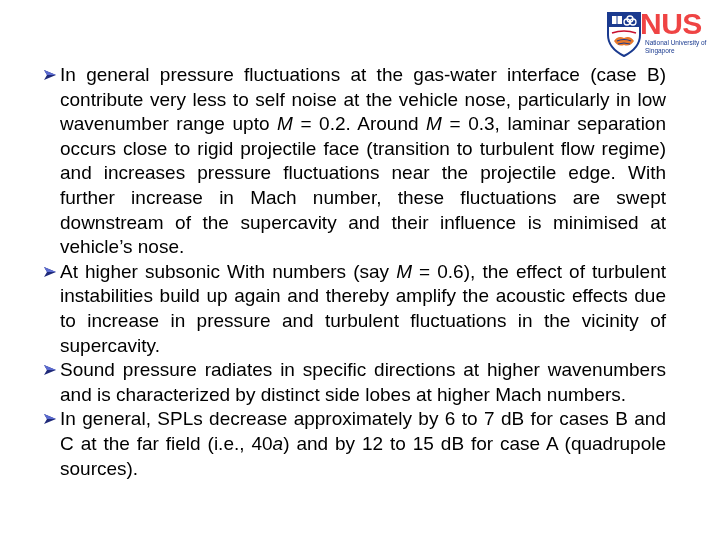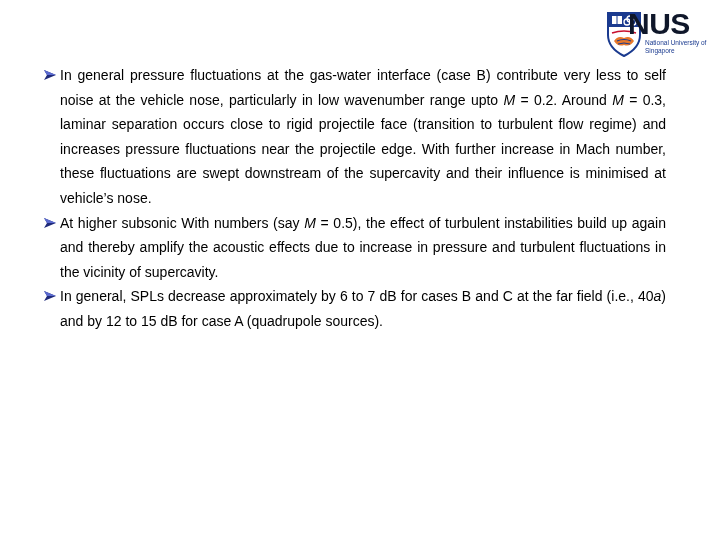--- a/index.html
+++ b/index.html
@@ -24,48 +24,48 @@
     }
     .logo .shield {
       position: absolute;
       left: 0;
       top: 0;
       width: 36px;
       height: 46px;
     }
     .logo .nus-text {
       position: absolute;
-      left: 22px;
+      left: 34px;
       top: -2px;
       font-family: "Liberation Sans", sans-serif;
       font-weight: bold;
       font-size: 30px;
       letter-spacing: -0.5px;
-      color: #0f172a;
+      color: #ef4444;
       line-height: 30px;
     }
     .logo .nus-sub {
       position: absolute;
       left: 39px;
       top: 28px;
       font-size: 6.5px;
       line-height: 8px;
       color: #1a3a8f;
       width: 62px;
     }
     .content {
       position: absolute;
       left: 43px;
       top: 63px;
       width: 623px;
     }
     .bullet-item {
       position: relative;
       padding-left: 17px;
-      font-size: 14px;
+      font-size: 19px;
       line-height: 24.6px;
       text-align: justify;
       margin: 0;
     }
     .bullet-icon {
       position: absolute;
       left: 0;
       top: 6px;
       width: 14px;
       height: 12px;
@@ -101,21 +101,28 @@
       <path d="M1 1 L13 6 L1 11 L4 6 Z" fill="#1f2a7a"></path>
       <path d="M1 1 L13 6 L4 6 Z" fill="#5a6ad0"></path>
     </svg>
     <span class="bullet-text"><span>In general pressure fluctuations at the gas-water interface (case B) contribute very less to self noise at the vehicle nose, particularly in low wavenumber range upto </span><i>M</i><span> = 0.2. Around </span><i>M</i><span> = 0.3, laminar separation occurs close to rigid projectile face (transition to turbulent flow regime) and increases pressure fluctuations near the projectile edge. With further increase in Mach number, these fluctuations are swept downstream of the supercavity and their influence is minimised at vehicle’s nose.</span></span>
   </p>
   <p class="bullet-item">
     <svg class="bullet-icon" viewBox="0 0 14 12">
       <path d="M1 1 L13 6 L1 11 L4 6 Z" fill="#1f2a7a"></path>
       <path d="M1 1 L13 6 L4 6 Z" fill="#5a6ad0"></path>
     </svg>
-    <span class="bullet-text"><span>At higher subsonic With numbers (say </span><i>M</i><span> = 0.5), the effect of turbulent instabilities build up again and thereby amplify the acoustic effects due to increase in pressure and turbulent fluctuations in the vicinity of supercavity.</span></span>
+    <span class="bullet-text"><span>At higher subsonic With numbers (say </span><i>M</i><span> = 0.6), the effect of turbulent instabilities build up again and thereby amplify the acoustic effects due to increase in pressure and turbulent fluctuations in the vicinity of supercavity.</span></span>
+  </p>
+  <p class="bullet-item">
+    <svg class="bullet-icon" viewBox="0 0 14 12">
+      <path d="M1 1 L13 6 L1 11 L4 6 Z" fill="#1f2a7a"></path>
+      <path d="M1 1 L13 6 L4 6 Z" fill="#5a6ad0"></path>
+    </svg>
+    <span class="bullet-text"><span>Sound pressure radiates in specific directions at higher wavenumbers and is characterized by distinct side lobes at higher Mach numbers.</span></span>
   </p>
   <p class="bullet-item">
     <svg class="bullet-icon" viewBox="0 0 14 12">
       <path d="M1 1 L13 6 L1 11 L4 6 Z" fill="#1f2a7a"></path>
       <path d="M1 1 L13 6 L4 6 Z" fill="#5a6ad0"></path>
     </svg>
     <span class="bullet-text"><span>In general, SPLs decrease approximately by 6  to 7 dB for cases B and C at the far field (i.e., 40</span><i>a</i><span>) and by 12 to 15 dB for case A (quadrupole sources).</span></span>
   </p>
 </div>
 

